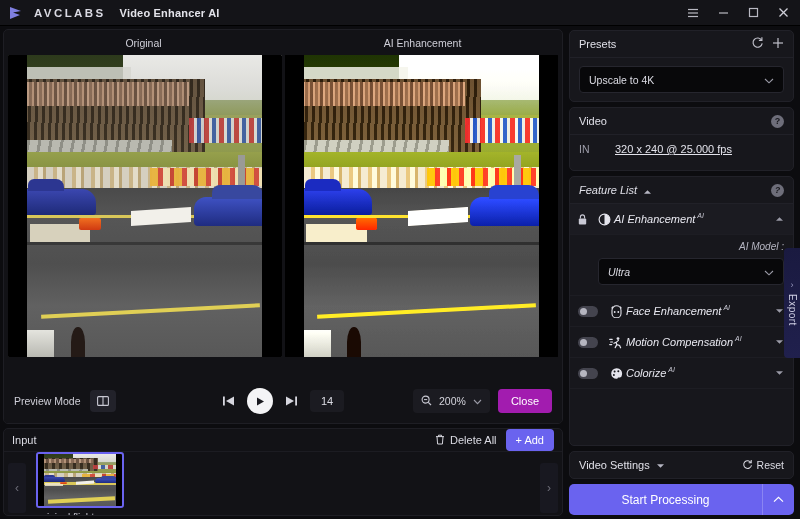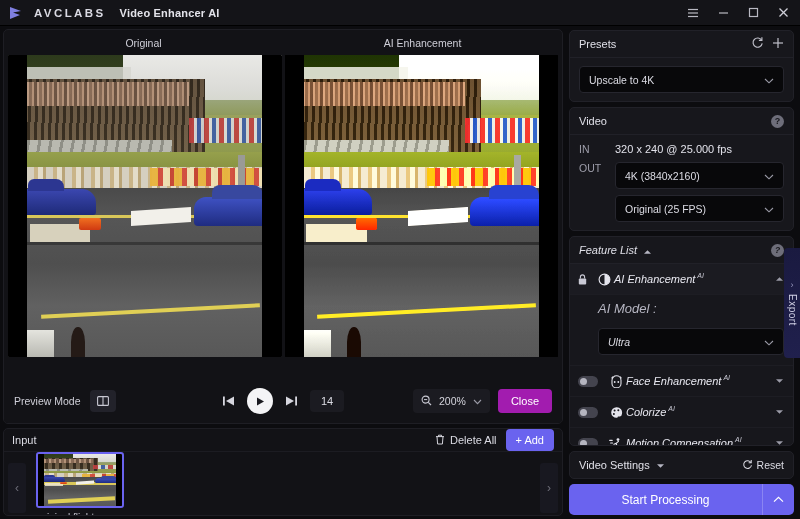--- a/index.html
+++ b/index.html
@@ -206,21 +206,21 @@
     font-size: 9px; font-weight: 700; display: flex; align-items: center; justify-content: center;
   }
   .card-body { padding: 8px 9px; }
   .select {
     background: #08080a; border: 1px solid #26262e; border-radius: 4px; height: 27px;
     display: flex; align-items: center; padding: 0 9px; font-size: 10.5px; color: #dcdce4; text-align: center;
   }
   .select .chev { margin-left: auto; color: #9a9aa6; }
   .row-io { display: flex; align-items: center; margin-bottom: 7px; }
   .io-label { width: 36px; font-size: 10.5px; color: #9e9eaa; }
-  .io-value { font-size: 11px; color: #e2e2ea; }
+  .io-value { font-size: 11px; color: #e2e2ea; text-decoration: underline; }
   .row-io-stack { display: flex; align-items: flex-start; }
   .io-stack-sels { flex: 1; display: flex; flex-direction: column; gap: 6px; }
 
   
   .feature-card { flex: 1; display: flex; flex-direction: column; min-height: 0; overflow: hidden; font-style: italic; }
   .feature-body { flex: 1; overflow: hidden; position: relative; }
   .feat-row {
     display: flex; align-items: center; height: 31px; padding: 0 9px 0 8px;
     border-bottom: 1px solid #1d1d23;
   }
@@ -232,21 +232,21 @@
   }
   .toggle::after {
     content: ''; position: absolute; left: 2px; top: 2px; width: 7px; height: 7px;
     border-radius: 50%; background: #b6b6c0;
   }
   .feat-icon { width: 20px; display: flex; align-items: center; justify-content: center; color: #e4e4ec; }
   .feat-label { font-size: 11px; color: #e8e8f0; display: flex; align-items: flex-start; gap: 2px; }
   .sup { font-size: 7px; color: #c9c9d4; position: relative; top: -1px; }
   .feat-chev { margin-left: auto; color: #9a9aa6; font-size: 9px; }
   .model-block { padding: 6px 9px 10px 28px; border-bottom: 1px solid #1d1d23; }
-  .model-label { font-size: 13px; color: #b6b6c2; margin-bottom: 12px; }
+  .model-label { font-size: 10px; color: #b6b6c2; margin-bottom: 6px; text-align: right; }
 
   
   .vs-bar {
     background: #17171c; border: 1px solid #212128; border-radius: 5px;
     height: 28px; display: flex; align-items: center; padding: 0 9px;
   }
   .vs-title { font-size: 11px; color: #e0e0e8; display: flex; align-items: center; gap: 6px; }
   .reset-btn { margin-left: auto; display: flex; align-items: center; gap: 4px; font-size: 10.5px; color: #dcdce4; }
   .start-bar {
     height: 31px; background: #6a63ef; border-radius: 5px; display: flex;
@@ -528,41 +528,20 @@
           <div class="card-title">Video</div>
           <div class="head-actions">
             <span class="help-dot">?</span>
           </div>
         </div>
         <div class="card-body">
           <div class="row-io">
             <div class="io-label">IN</div>
             <div class="io-value">320 x 240 @ 25.000 fps</div>
           </div>
-          <div class="row-io-stack">
-            <div class="io-label">OUT</div>
-            <div class="io-stack-sels">
-              <div class="select">
-                <span>4K (3840x2160)</span>
-                <span class="chev">
-                  <svg width="10" height="6" viewBox="0 0 10 6">
-                      <path d="M1 1 L5 4.8 L9 1" fill="none" stroke="#9a9aa6" stroke-width="1.1"></path>
-                    </svg>
-                </span>
-              </div>
-              <div class="select">
-                <span>Original (25 FPS)</span>
-                <span class="chev">
-                  <svg width="10" height="6" viewBox="0 0 10 6">
-                      <path d="M1 1 L5 4.8 L9 1" fill="none" stroke="#9a9aa6" stroke-width="1.1"></path>
-                    </svg>
-                </span>
-              </div>
-            </div>
-          </div>
         </div>
       </div>
 
       <div class="card feature-card">
         <div class="card-head">
           <div class="card-title">Feature List</div>
           <span style="margin-left:6px">
             <svg width="9" height="6" viewBox="0 0 9 6">
                 <path d="M1 4.8 L4.5 1.2 L8 4.8" fill="#b6b6c2"></path>
               </svg>
@@ -615,42 +594,20 @@
             <span class="feat-icon" style="margin-left:8px">
               <svg width="13" height="13" viewBox="0 0 13 13">
                 <path d="M2 5.2 A4.5 4.5 0 0 1 11 5.2 V8.4 A4.5 4.5 0 0 1 2 8.4 Z" fill="none" stroke="#e4e4ec" stroke-width="1.1"></path>
                 <circle cx="4.7" cy="7" r="0.9" fill="#e4e4ec"></circle>
                   <circle cx="8.3" cy="7" r="0.9" fill="#e4e4ec"></circle>
                 <path d="M1.6 3.4 L3 1.6 M11.4 3.4 L10 1.6" stroke="#e4e4ec" stroke-width="1.1"></path>
               </svg>
             </span>
             <span class="feat-label">
               <span>Face Enhancement</span>
-              <span class="sup">AI</span>
-            </span>
-            <span class="feat-chev">
-              <svg width="9" height="6" viewBox="0 0 9 6">
-                  <path d="M1 1.2 L4.5 4.8 L8 1.2" fill="#9a9aa6"></path>
-                </svg>
-            </span>
-          </div>
-
-          <div class="feat-row">
-            <span class="toggle"></span>
-            <span class="feat-icon" style="margin-left:8px">
-              <svg width="13" height="13" viewBox="0 0 13 13">
-                <path d="M6.5 1.2 A5.3 5.3 0 1 0 6.5 11.8 C8 11.8 7.4 10.4 8.2 10.4 H10
-                         A2 2 0 0 0 11.8 8.2 A5.3 5.3 0 0 0 6.5 1.2 Z" fill="#e4e4ec"></path>
-                <circle cx="4.6" cy="4.4" r="1" fill="#17171c"></circle>
-                <circle cx="8.3" cy="4.2" r="1" fill="#17171c"></circle>
-                <circle cx="3.9" cy="8.1" r="1" fill="#17171c"></circle>
-              </svg>
-            </span>
-            <span class="feat-label">
-              <span>Colorize</span>
               <span class="sup">AI</span>
             </span>
             <span class="feat-chev">
               <svg width="9" height="6" viewBox="0 0 9 6">
                   <path d="M1 1.2 L4.5 4.8 L8 1.2" fill="#9a9aa6"></path>
                 </svg>
             </span>
           </div>
 
           <div class="feat-row">
@@ -670,20 +627,42 @@
               <span>Motion Compensation</span>
               <span class="sup">AI</span>
             </span>
             <span class="feat-chev">
               <svg width="9" height="6" viewBox="0 0 9 6">
                   <path d="M1 1.2 L4.5 4.8 L8 1.2" fill="#9a9aa6"></path>
                 </svg>
             </span>
           </div>
 
+          <div class="feat-row">
+            <span class="toggle"></span>
+            <span class="feat-icon" style="margin-left:8px">
+              <svg width="13" height="13" viewBox="0 0 13 13">
+                <path d="M6.5 1.2 A5.3 5.3 0 1 0 6.5 11.8 C8 11.8 7.4 10.4 8.2 10.4 H10
+                         A2 2 0 0 0 11.8 8.2 A5.3 5.3 0 0 0 6.5 1.2 Z" fill="#e4e4ec"></path>
+                <circle cx="4.6" cy="4.4" r="1" fill="#17171c"></circle>
+                <circle cx="8.3" cy="4.2" r="1" fill="#17171c"></circle>
+                <circle cx="3.9" cy="8.1" r="1" fill="#17171c"></circle>
+              </svg>
+            </span>
+            <span class="feat-label">
+              <span>Colorize</span>
+              <span class="sup">AI</span>
+            </span>
+            <span class="feat-chev">
+              <svg width="9" height="6" viewBox="0 0 9 6">
+                  <path d="M1 1.2 L4.5 4.8 L8 1.2" fill="#9a9aa6"></path>
+                </svg>
+            </span>
+          </div>
+
         </div>
       </div>
 
       <div class="vs-bar">
         <div class="vs-title">
           <span>Video Settings</span>
           <span>
             <svg width="9" height="6" viewBox="0 0 9 6">
                 <path d="M1 1.2 L4.5 4.8 L8 1.2" fill="#b6b6c2"></path>
               </svg>

